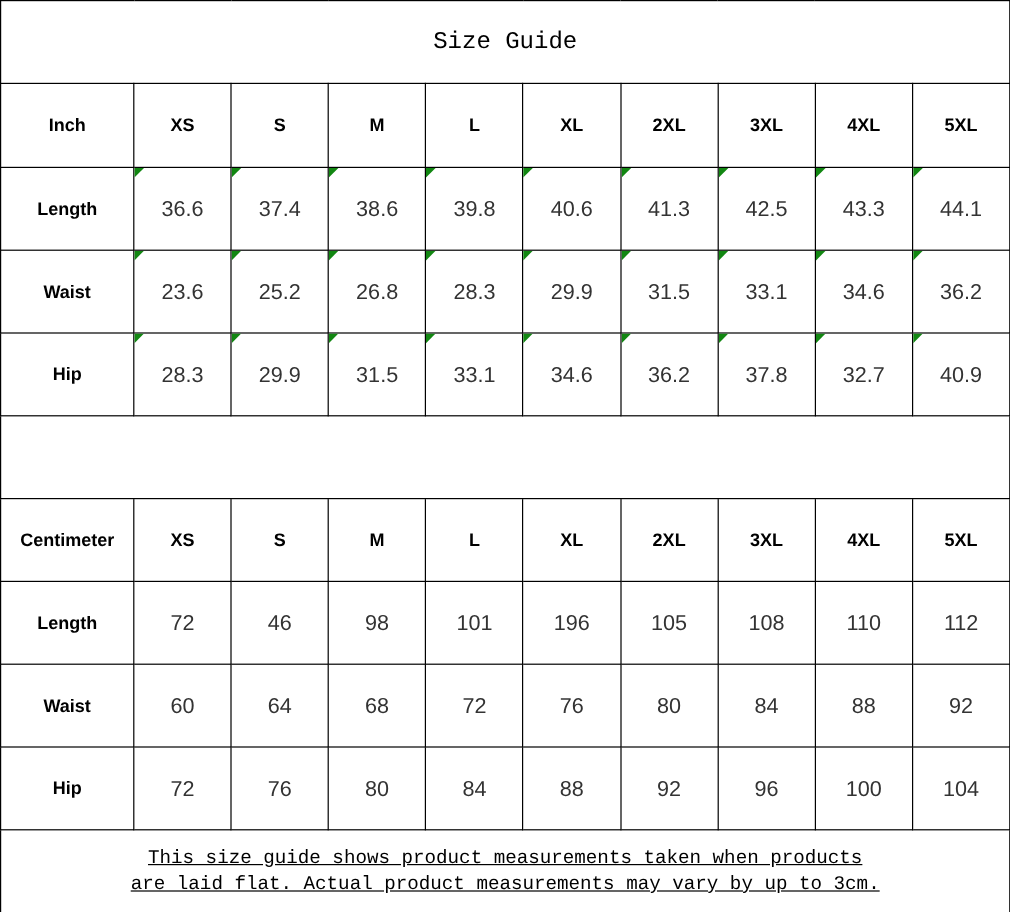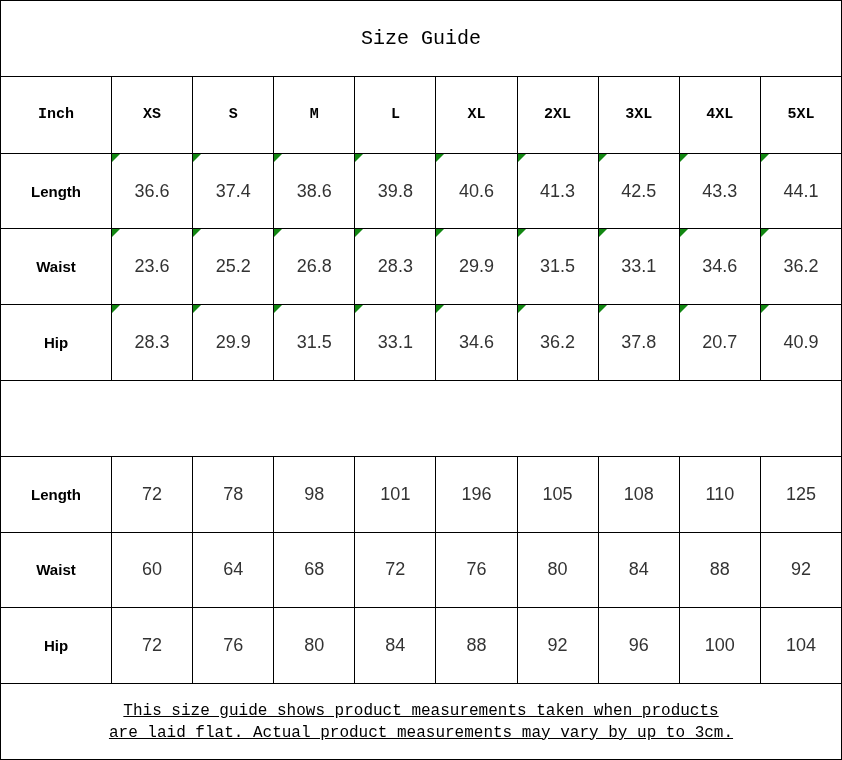--- a/index.html
+++ b/index.html
@@ -25,21 +25,21 @@
   table.size-guide td{
     border:1px solid var(--border);
     text-align:center;
     vertical-align:middle;
     padding:0;
     position:relative;
     overflow:hidden;
   }
   col.label-col{width:111px;}
   tr.r{height:69px;}
-  tr.r-hdr{height:70px;font-family:Liberation Mono, monospace;}
+  tr.r-hdr{height:70px;}
   td.title-cell{
     font-family:"Liberation Mono", monospace;
     font-size:20px;
     letter-spacing:0px;
     font-weight:400;
     color:var(--text);
   }
   td.hdr, td.row-label{
     font-weight:700;
     font-size:15px;
@@ -129,40 +129,52 @@
 
   <tr class="r">
     <td class="row-label">Hip</td>
     <td class="cell"><span class="flag"></span><span>28.3</span></td>
     <td class="cell"><span class="flag"></span><span>29.9</span></td>
     <td class="cell"><span class="flag"></span><span>31.5</span></td>
     <td class="cell"><span class="flag"></span><span>33.1</span></td>
     <td class="cell"><span class="flag"></span><span>34.6</span></td>
     <td class="cell"><span class="flag"></span><span>36.2</span></td>
     <td class="cell"><span class="flag"></span><span>37.8</span></td>
-    <td class="cell"><span class="flag"></span><span>20.7</span></td>
+    <td class="cell"><span class="flag"></span><span>32.7</span></td>
     <td class="cell"><span class="flag"></span><span>40.9</span></td>
   </tr>
 
   <tr class="r">
     <td class="spacer-cell" colspan="10"></td>
   </tr>
 
+  <tr class="r">
+    <td class="hdr">Centimeter</td>
+    <td class="hdr">XS</td>
+    <td class="hdr">S</td>
+    <td class="hdr">M</td>
+    <td class="hdr">L</td>
+    <td class="hdr">XL</td>
+    <td class="hdr">2XL</td>
+    <td class="hdr">3XL</td>
+    <td class="hdr">4XL</td>
+    <td class="hdr">5XL</td>
+  </tr>
 
   <tr class="r">
     <td class="row-label">Length</td>
     <td class="cell">72</td>
-    <td class="cell">78</td>
+    <td class="cell">46</td>
     <td class="cell">98</td>
     <td class="cell">101</td>
     <td class="cell">196</td>
     <td class="cell">105</td>
     <td class="cell">108</td>
     <td class="cell">110</td>
-    <td class="cell">125</td>
+    <td class="cell">112</td>
   </tr>
 
   <tr class="r">
     <td class="row-label">Waist</td>
     <td class="cell">60</td>
     <td class="cell">64</td>
     <td class="cell">68</td>
     <td class="cell">72</td>
     <td class="cell">76</td>
     <td class="cell">80</td>

